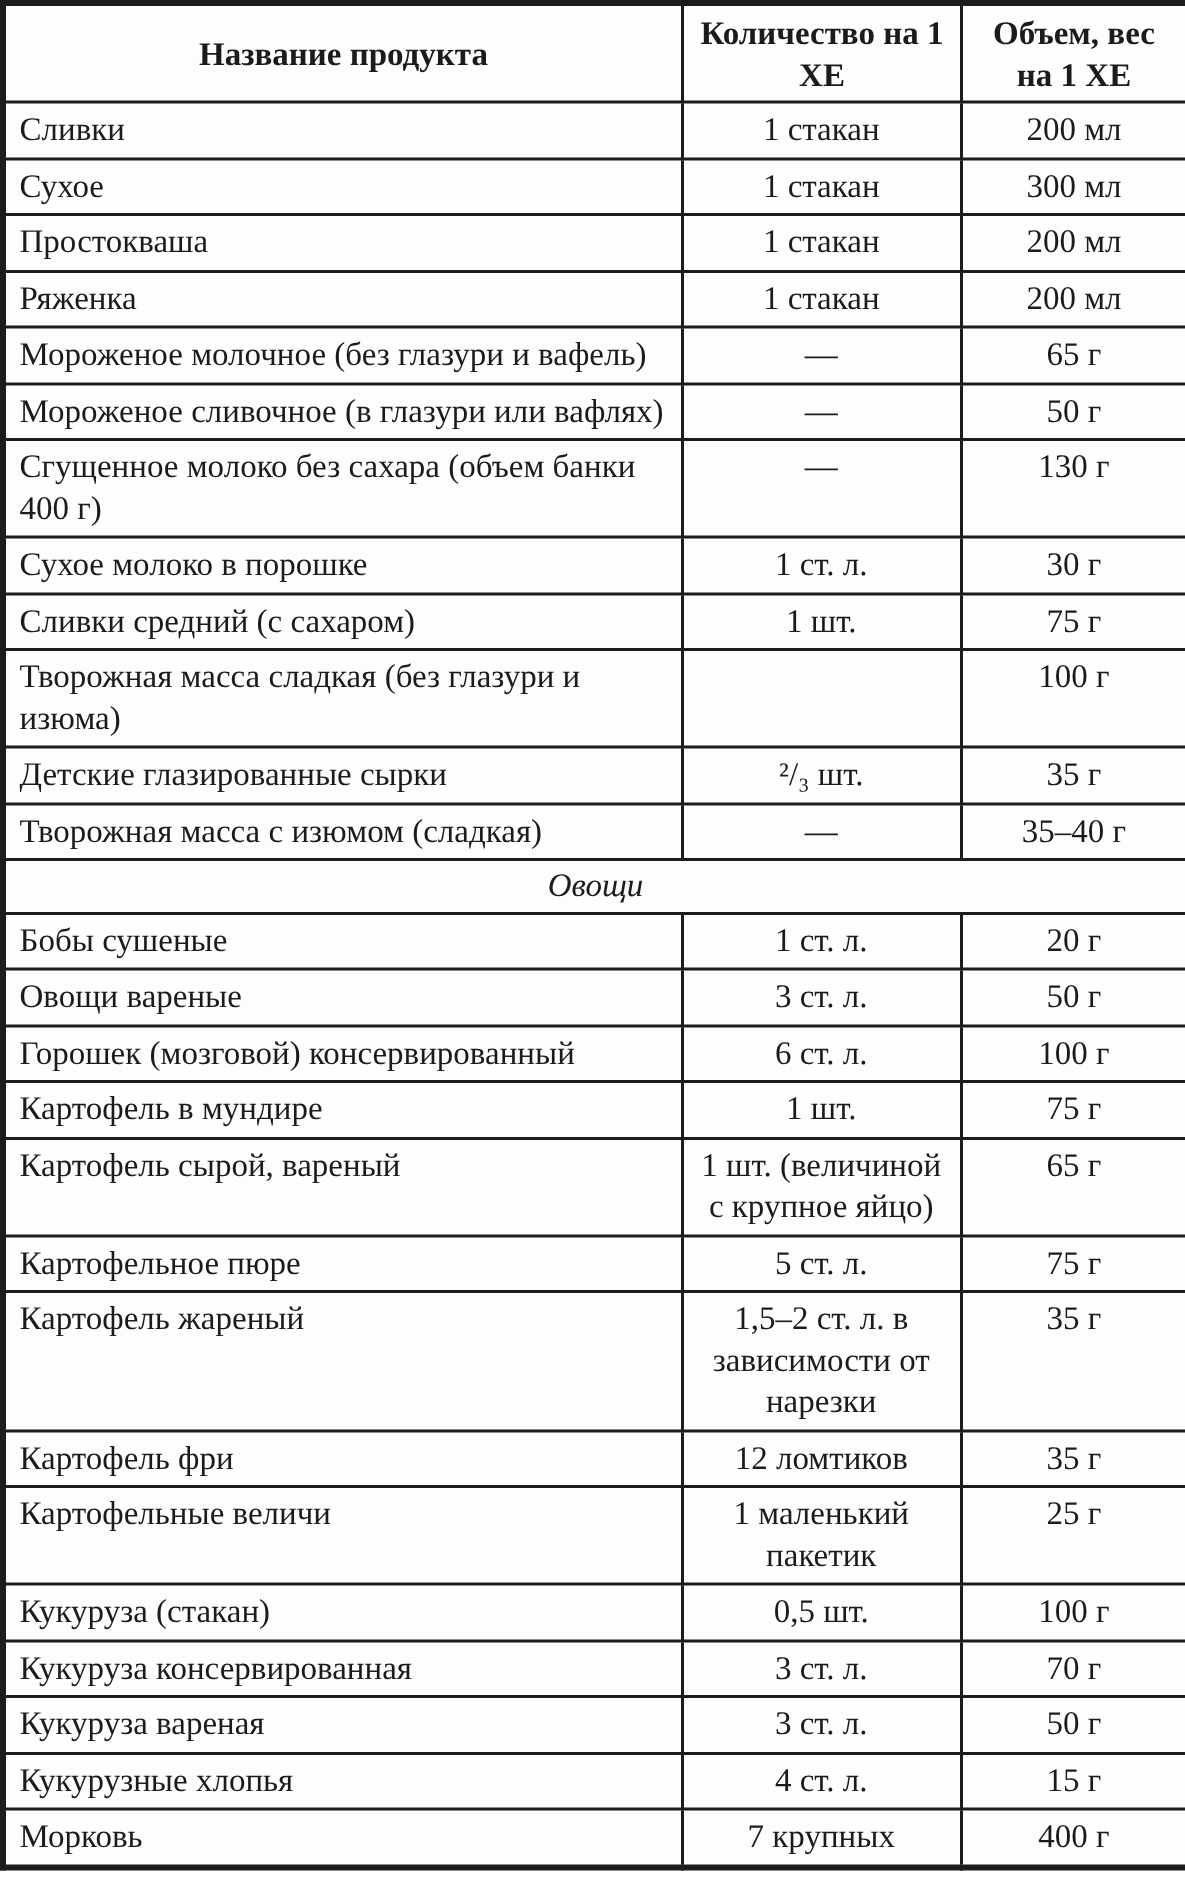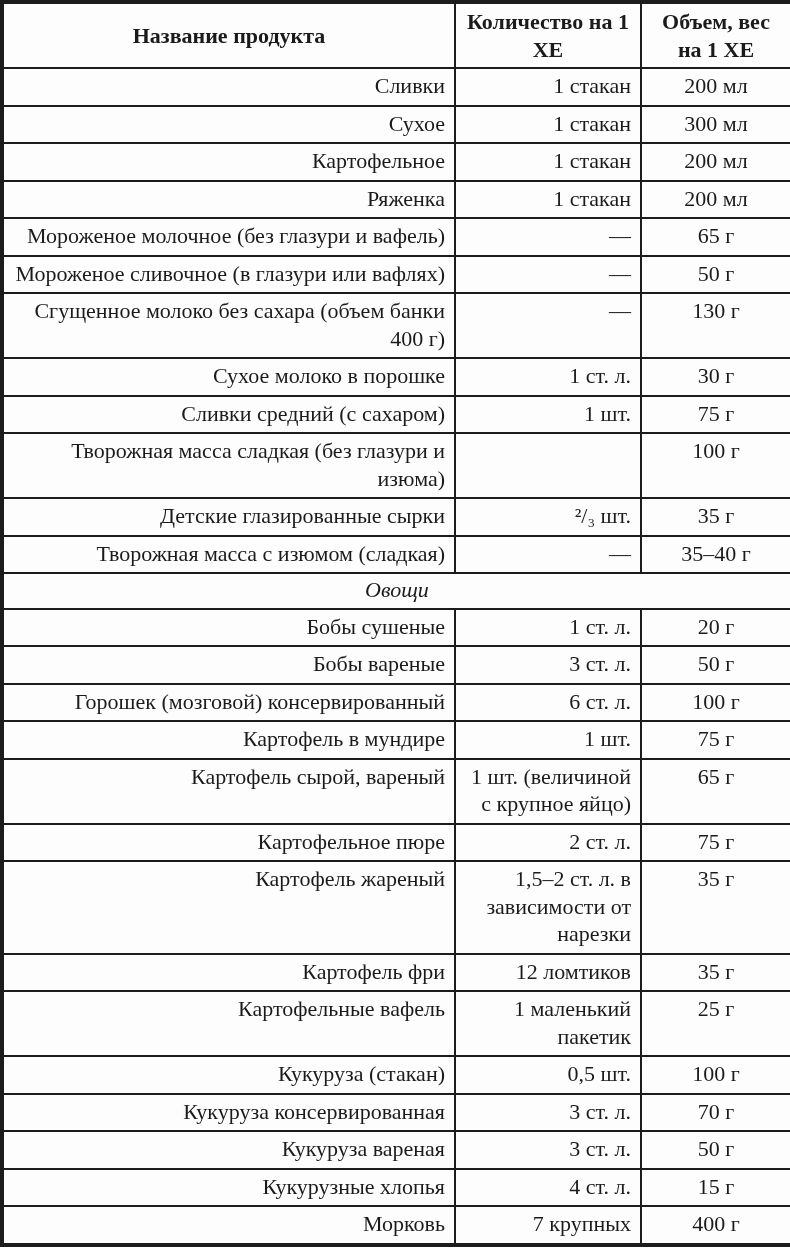--- a/index.html
+++ b/index.html
@@ -31,22 +31,22 @@
     vertical-align: top;
     padding: 3px 9px 5px 9px;
     overflow: hidden;
   }
   th {
     font-weight: bold;
     text-align: center;
     vertical-align: middle;
     padding: 4px 6px;
   }
-  td.product-name-cell { text-align: right; }
-  td.quantity-cell     { text-align: right; padding-left: 8px; }
+  td.product-name-cell { text-align: left; }
+  td.quantity-cell     { text-align: center; padding-left: 8px; }
   td.volume-cell       { text-align: center; }
   td.section-cell {
     text-align: center;
     font-style: italic;
     font-weight: normal;
     padding-top: 2px;
     padding-bottom: 4px;
   }
 </style>
 </head>
@@ -70,21 +70,21 @@
         <td class="product-name-cell">Сливки</td>
         <td class="quantity-cell">1 стакан</td>
         <td class="volume-cell">200 мл</td>
       </tr>
       <tr>
         <td class="product-name-cell">Сухое</td>
         <td class="quantity-cell">1 стакан</td>
         <td class="volume-cell">300 мл</td>
       </tr>
       <tr>
-        <td class="product-name-cell">Картофельное</td>
+        <td class="product-name-cell">Простокваша</td>
         <td class="quantity-cell">1 стакан</td>
         <td class="volume-cell">200 мл</td>
       </tr>
       <tr>
         <td class="product-name-cell">Ряженка</td>
         <td class="quantity-cell">1 стакан</td>
         <td class="volume-cell">200 мл</td>
       </tr>
       <tr>
         <td class="product-name-cell">Мороженое молочное (без глазури и вафель)</td>
@@ -128,56 +128,56 @@
       </tr>
       <tr>
         <td colspan="3" class="section-cell">Овощи</td>
       </tr>
       <tr>
         <td class="product-name-cell">Бобы сушеные</td>
         <td class="quantity-cell">1 ст. л.</td>
         <td class="volume-cell">20 г</td>
       </tr>
       <tr>
-        <td class="product-name-cell">Бобы вареные</td>
+        <td class="product-name-cell">Овощи вареные</td>
         <td class="quantity-cell">3 ст. л.</td>
         <td class="volume-cell">50 г</td>
       </tr>
       <tr>
         <td class="product-name-cell">Горошек (мозговой) консервирован­ный</td>
         <td class="quantity-cell">6 ст. л.</td>
         <td class="volume-cell">100 г</td>
       </tr>
       <tr>
         <td class="product-name-cell">Картофель в мундире</td>
         <td class="quantity-cell">1 шт.</td>
         <td class="volume-cell">75 г</td>
       </tr>
       <tr>
         <td class="product-name-cell">Картофель сырой, вареный</td>
         <td class="quantity-cell">1 шт. (величи­ной с крупное яйцо)</td>
         <td class="volume-cell">65 г</td>
       </tr>
       <tr>
         <td class="product-name-cell">Картофельное пюре</td>
-        <td class="quantity-cell">2 ст. л.</td>
+        <td class="quantity-cell">5 ст. л.</td>
         <td class="volume-cell">75 г</td>
       </tr>
       <tr>
         <td class="product-name-cell">Картофель жареный</td>
         <td class="quantity-cell">1,5–2 ст. л. в зависимости от нарезки</td>
         <td class="volume-cell">35 г</td>
       </tr>
       <tr>
         <td class="product-name-cell">Картофель фри</td>
         <td class="quantity-cell">12 ломтиков</td>
         <td class="volume-cell">35 г</td>
       </tr>
       <tr>
-        <td class="product-name-cell">Картофельные вафель</td>
+        <td class="product-name-cell">Картофельные величи</td>
         <td class="quantity-cell">1 маленький пакетик</td>
         <td class="volume-cell">25 г</td>
       </tr>
       <tr>
         <td class="product-name-cell">Кукуруза (стакан)</td>
         <td class="quantity-cell">0,5 шт.</td>
         <td class="volume-cell">100 г</td>
       </tr>
       <tr>
         <td class="product-name-cell">Кукуруза консервированная</td>

